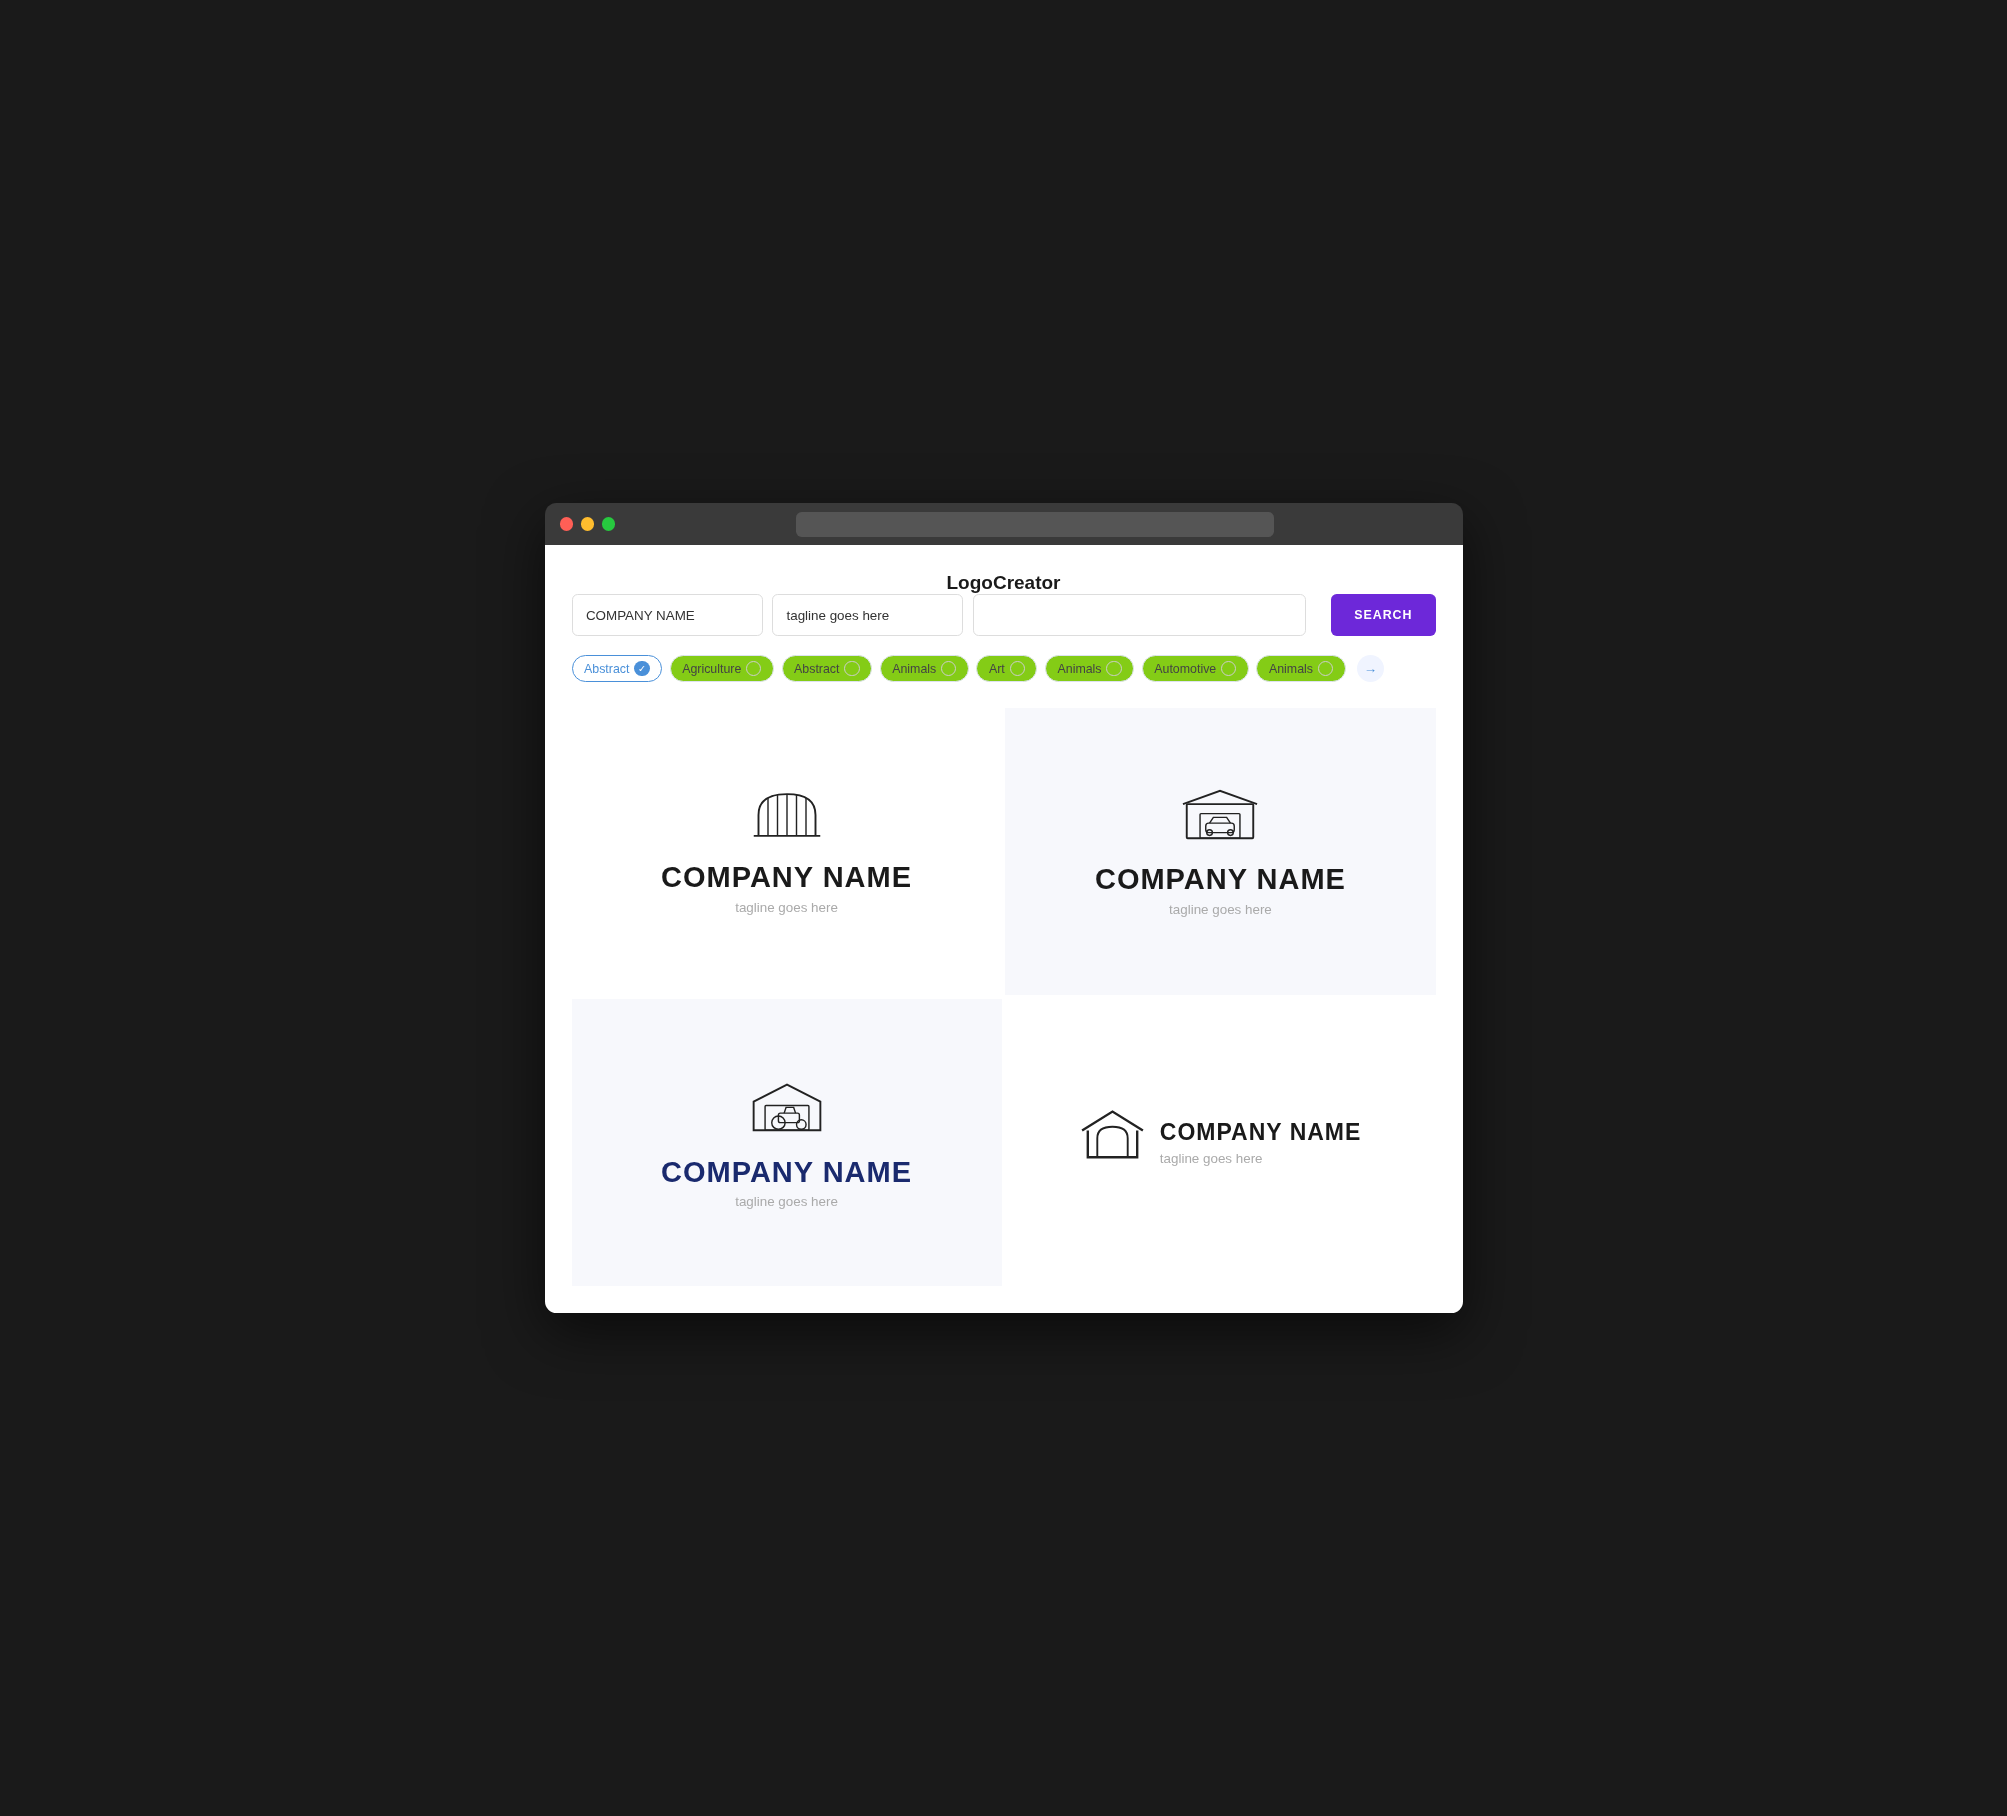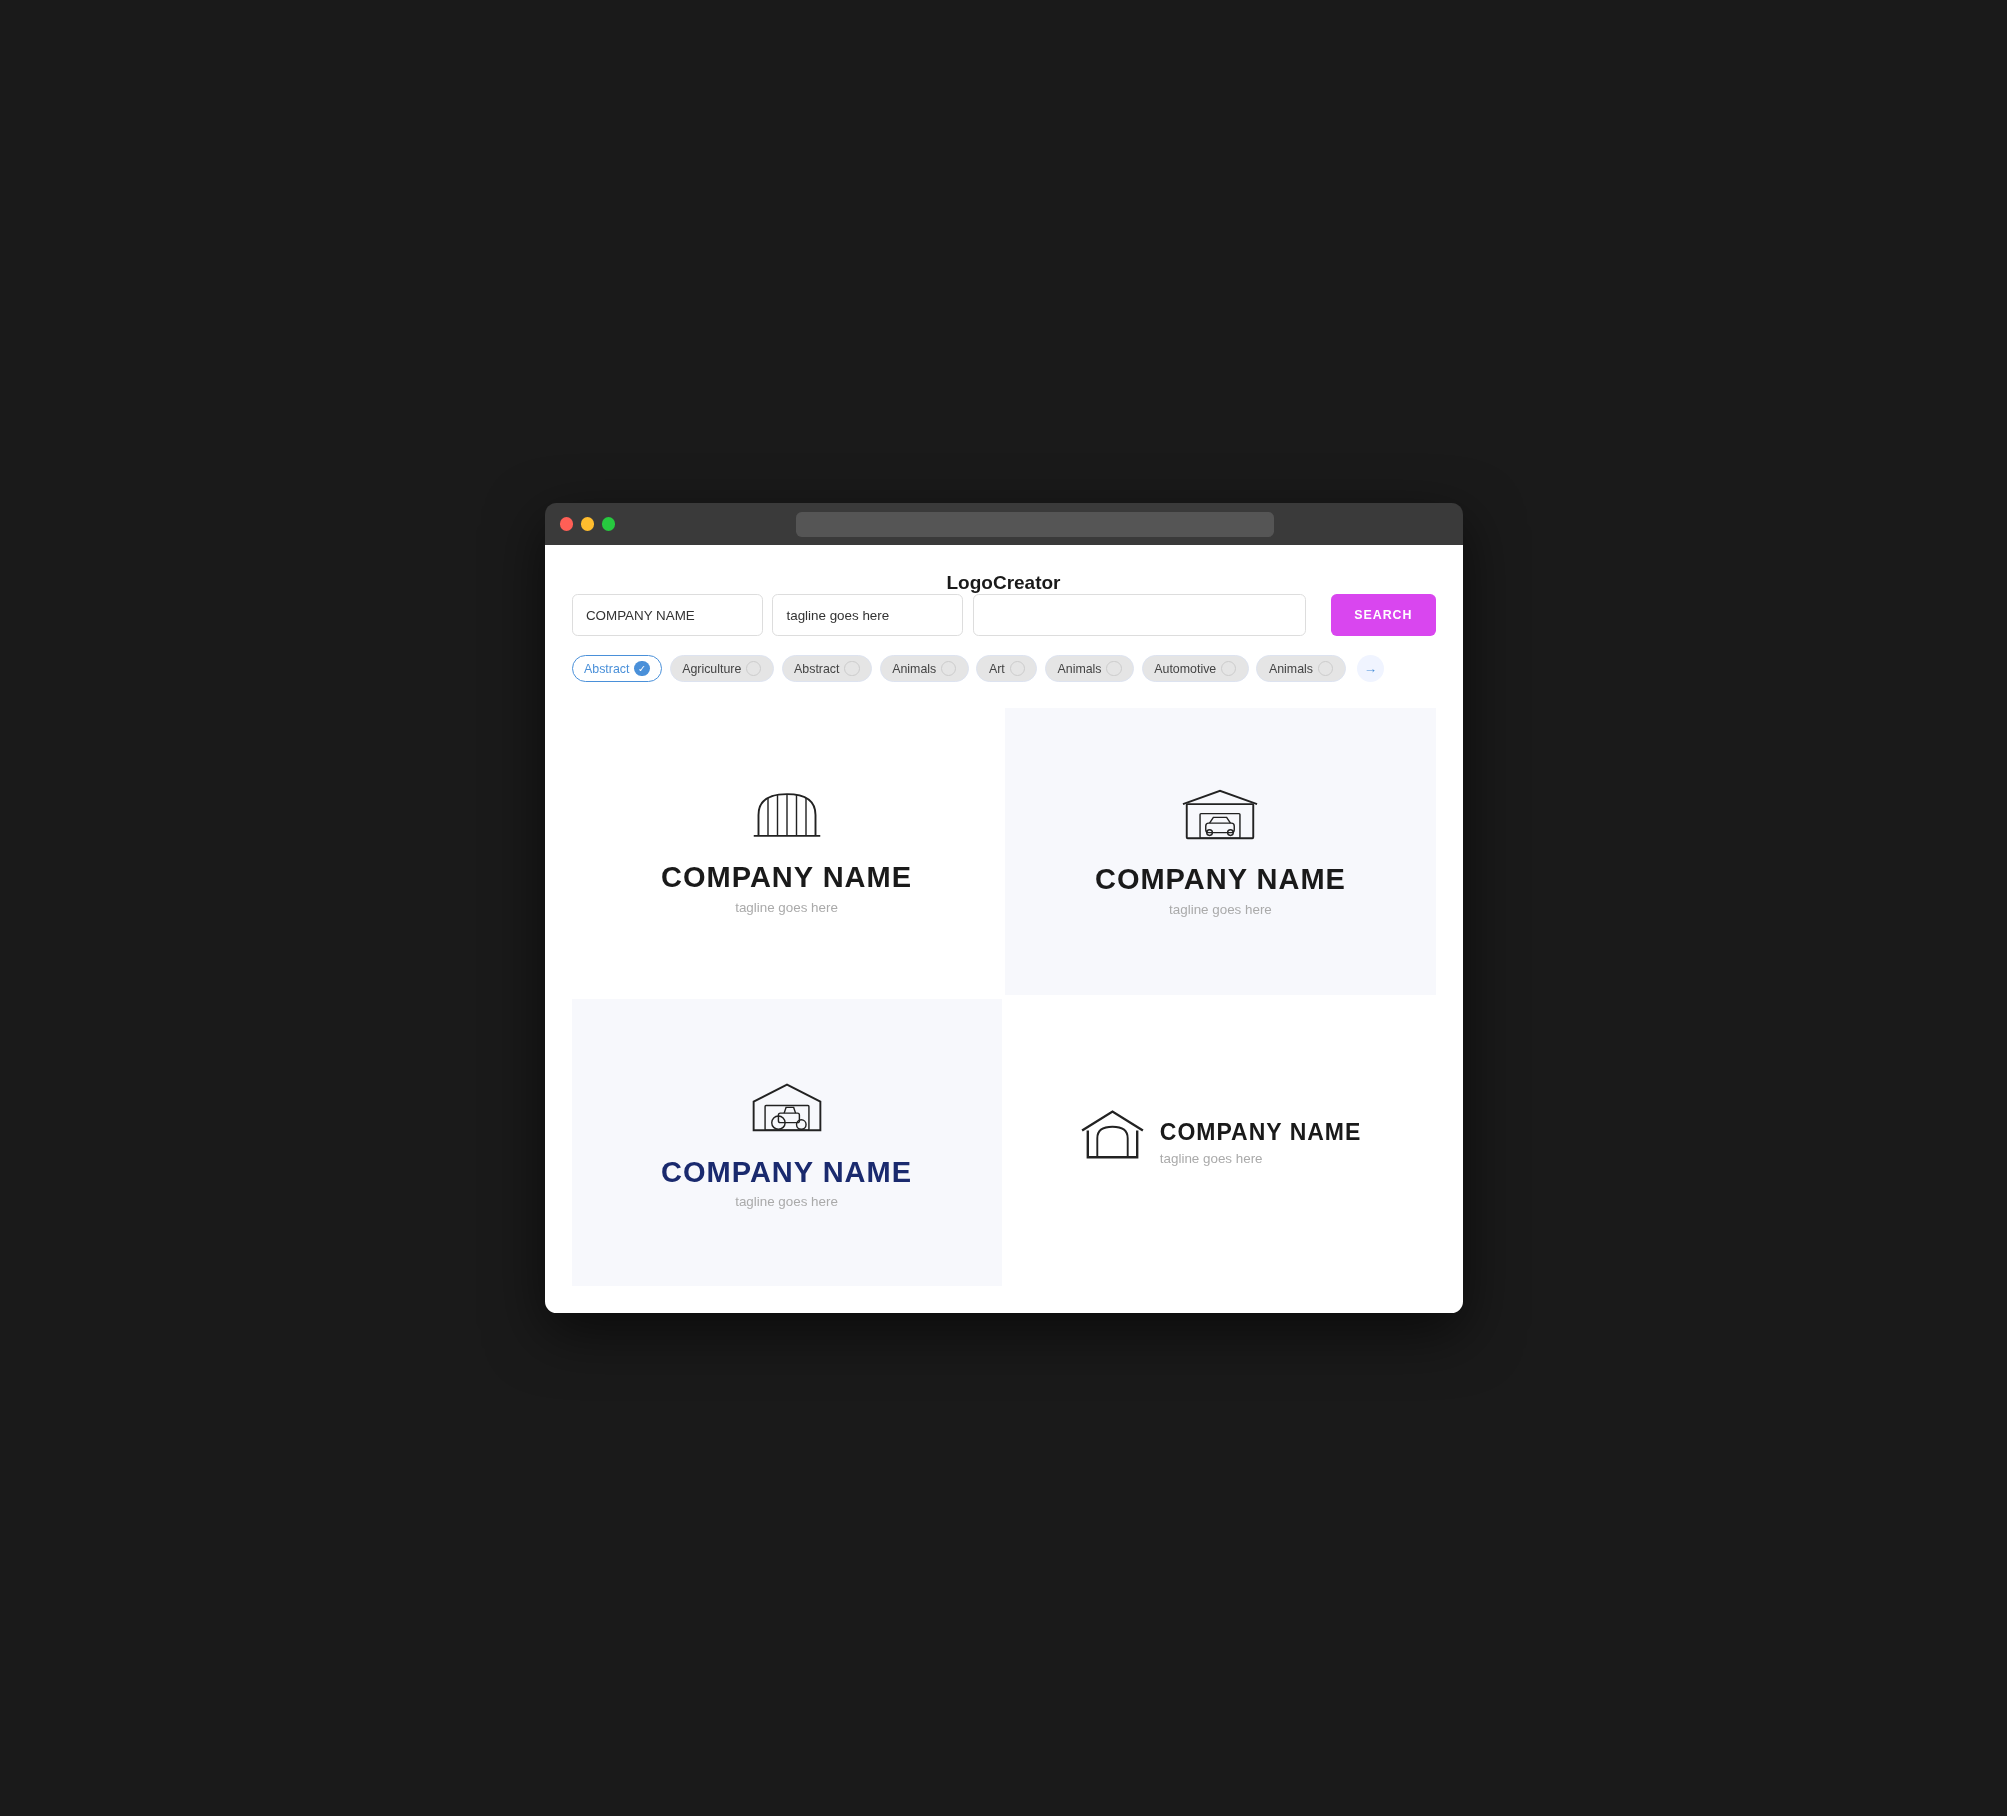--- a/index.html
+++ b/index.html
@@ -70,21 +70,21 @@
     .search-bar input:first-child {
       width: 191px;
     }
     .search-bar input:nth-child(2) {
       width: 191px;
     }
     .search-bar input:nth-child(3) {
       flex: 1;
     }
     .search-btn {
-      background: #d946ef;
+      background: #6d28d9;
       color: #fff;
       border: none;
       border-radius: 5.7px;
       padding: 0 23px;
       height: 42px;
       font-size: 12.4px;
       font-weight: 700;
       letter-spacing: 1px;
       cursor: pointer;
       white-space: nowrap;
@@ -102,21 +102,21 @@
       display: flex;
       align-items: center;
       gap: 4.8px;
       padding: 4.8px 11.5px;
       border-radius: 19px;
       border: 1.4px solid #dde3f0;
       font-size: 12.4px;
       color: #444;
       cursor: pointer;
       white-space: nowrap;
-      background: #e5e5e5;
+      background: #84cc16;
     }
     .filter-chip.active {
       border-color: #4a90d9;
       color: #4a90d9;
       background: #fff;
     }
     .filter-chip .check-icon {
       width: 15.3px;
       height: 15.3px;
       border-radius: 50%;

